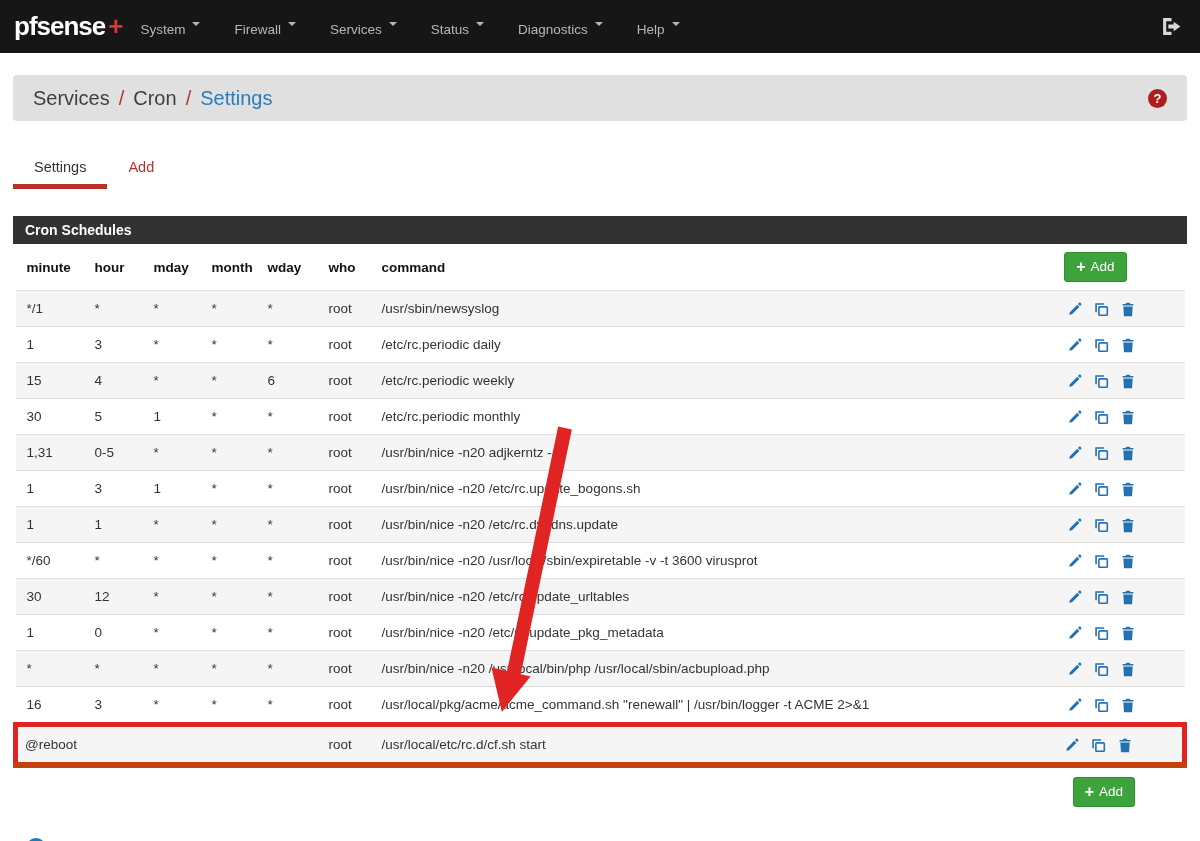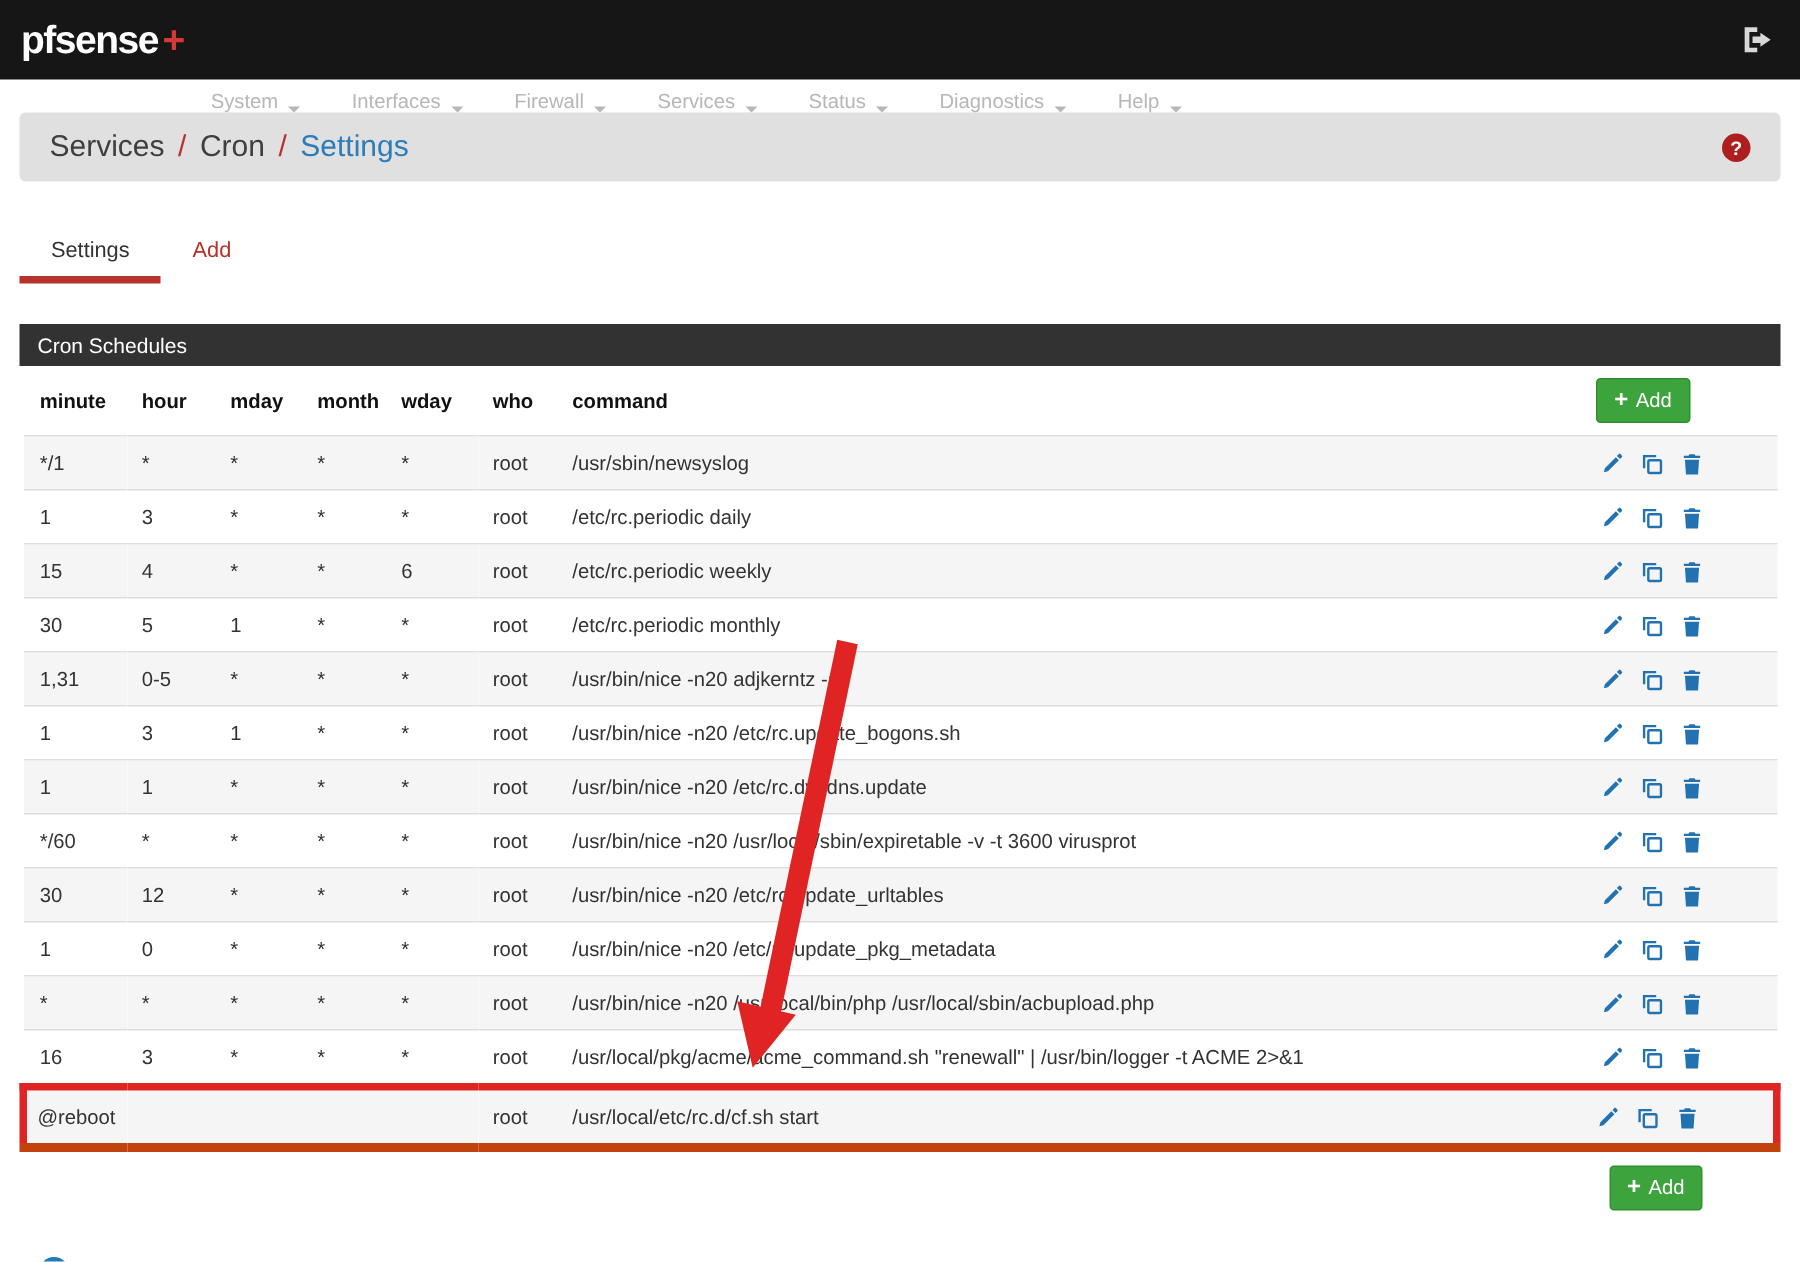--- a/index.html
+++ b/index.html
@@ -19,21 +19,21 @@
     align-items: center;
     padding: 0 18px 0 14px;
   }
   .brand { font-size: 26px; font-weight: bold; color: #fff; letter-spacing: -1px; cursor: pointer; white-space: nowrap; }
   .brand .plus { color: #d63737; margin-left: 3px; letter-spacing: 0; }
   .nav-items { list-style: none; display: flex; align-items: center; }
   .nav-items li {
     padding: 0 17px;
     height: 53px;
     display: flex;
-    align-items: flex-end;
+    align-items: flex-start;
     color: #b7b7b7;
     font-size: 13.5px;
     cursor: pointer;
     margin-top: 44px;
   }
   .caret {
     width: 0; height: 0;
     border-top: 4px solid #b7b7b7;
     border-left: 4px solid transparent;
     border-right: 4px solid transparent;
@@ -72,21 +72,21 @@
   .tabs { display: flex; margin: 30px 13px 0; }
   .tab { padding: 8px 21px 9px; font-size: 14.5px; color: #b5332b; cursor: pointer; }
   .tab.active { color: #333; border-bottom: 5px solid #b5332b; }
 
   
   .panel { margin: 27px 13px 0; }
   .panel-heading {
     background: #323232;
     color: #fff;
     font-size: 14px;
-    font-weight: normal;
+    font-weight: bold;
     padding: 6px 12px;
   }
   table { width: 100%; border-collapse: collapse; table-layout: fixed; }
   thead th {
     text-align: left;
     font-size: 13.5px;
     font-weight: bold;
     color: #111;
     padding: 8px 10px;
     vertical-align: middle;
@@ -157,24 +157,20 @@
 <body>
 
 
 
 
 <div class="navbar">
   <div class="brand"><span>pfsense</span><span class="plus">+</span></div>
   <ul class="nav-items">
     <li>
         <span>System</span>
-        <span class="caret"></span>
-      </li>
-    <li>
-        <span>Interfaces</span>
         <span class="caret"></span>
       </li>
     <li>
         <span>Firewall</span>
         <span class="caret"></span>
       </li>
     <li>
         <span>Services</span>
         <span class="caret"></span>
       </li>

